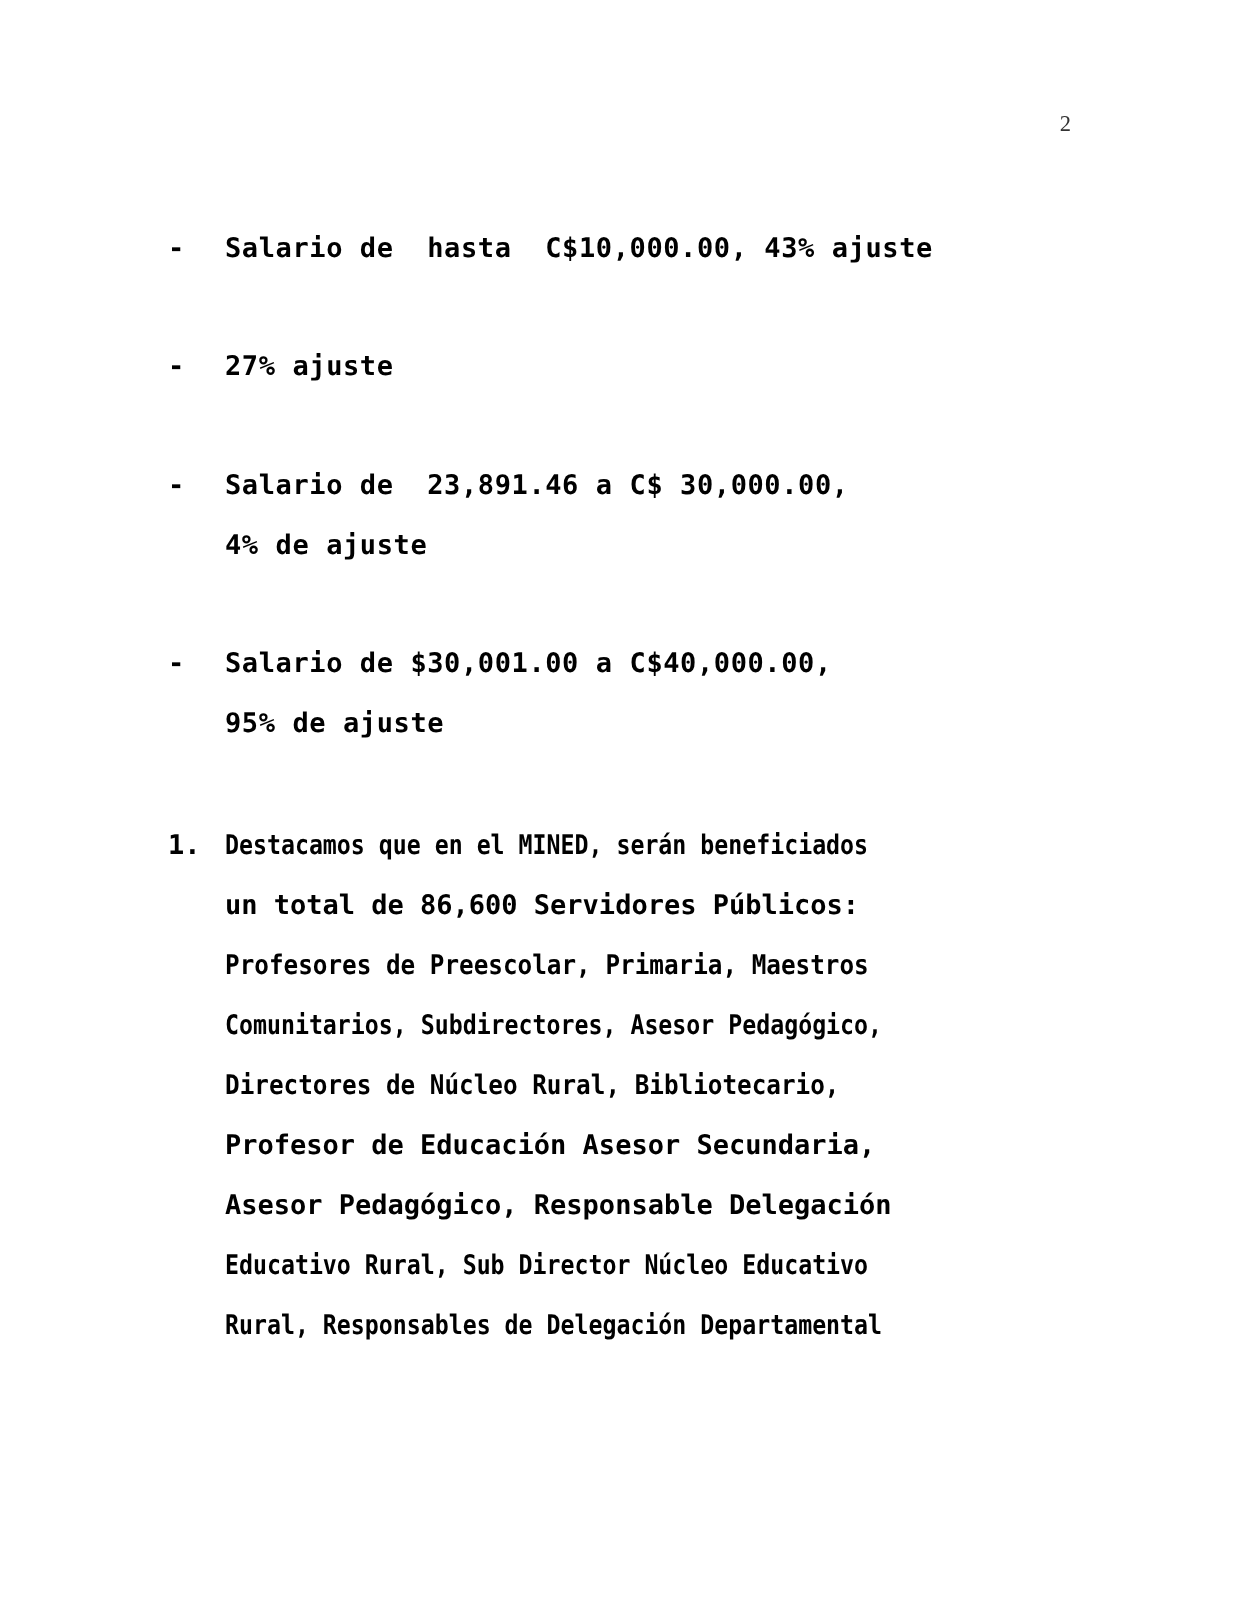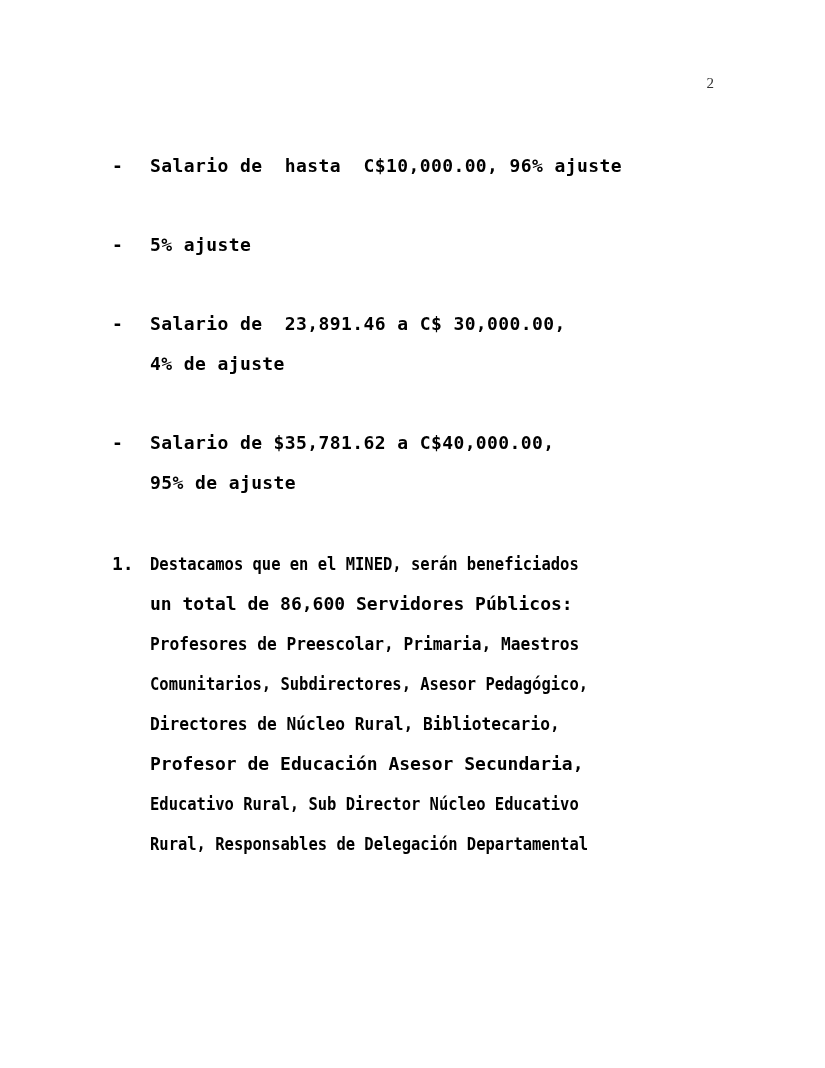--- a/index.html
+++ b/index.html
@@ -103,46 +103,47 @@
 <body>
 
 <div class="page">
 
   <div class="page-number">2</div>
 
   <div class="content">
 
     <div class="bullet-item">
       <span class="bullet-marker">-</span>
-      <div class="bullet-line">Salario de  hasta  C$10,000.00, 96% ajuste</div>
+      <div class="bullet-line">Salario de  hasta  C$10,000.00, 43% ajuste</div>
     </div>
 
     <div class="bullet-item">
       <span class="bullet-marker">-</span>
-      <div class="bullet-line">5% ajuste</div>
+      <div class="bullet-line">27% ajuste</div>
     </div>
 
     <div class="bullet-item">
       <span class="bullet-marker">-</span>
       <div class="bullet-line">Salario de  23,891.46 a C$ 30,000.00,</div>
       <div class="bullet-line">4% de ajuste</div>
     </div>
 
     <div class="bullet-item">
       <span class="bullet-marker">-</span>
-      <div class="bullet-line">Salario de $35,781.62 a C$40,000.00,</div>
+      <div class="bullet-line">Salario de $30,001.00 a C$40,000.00,</div>
       <div class="bullet-line">95% de ajuste</div>
     </div>
 
     <div class="numbered-item">
       <span class="number-marker">1.</span>
       <div class="para-line condensed-more">Destacamos que en el MINED, serán beneficiados</div>
       <div class="para-line">un total de 86,600 Servidores Públicos:</div>
       <div class="para-line condensed">Profesores de Preescolar, Primaria, Maestros</div>
       <div class="para-line condensed-more">Comunitarios, Subdirectores, Asesor Pedagógico,</div>
       <div class="para-line condensed">Directores de Núcleo Rural, Bibliotecario,</div>
       <div class="para-line">Profesor de Educación Asesor Secundaria,</div>
+      <div class="para-line">Asesor Pedagógico, Responsable Delegación</div>
       <div class="para-line condensed-more">Educativo Rural, Sub Director Núcleo Educativo</div>
       <div class="para-line condensed-more">Rural, Responsables de Delegación Departamental</div>
     </div>
 
   </div>
 </div>
 
 </body></html>

